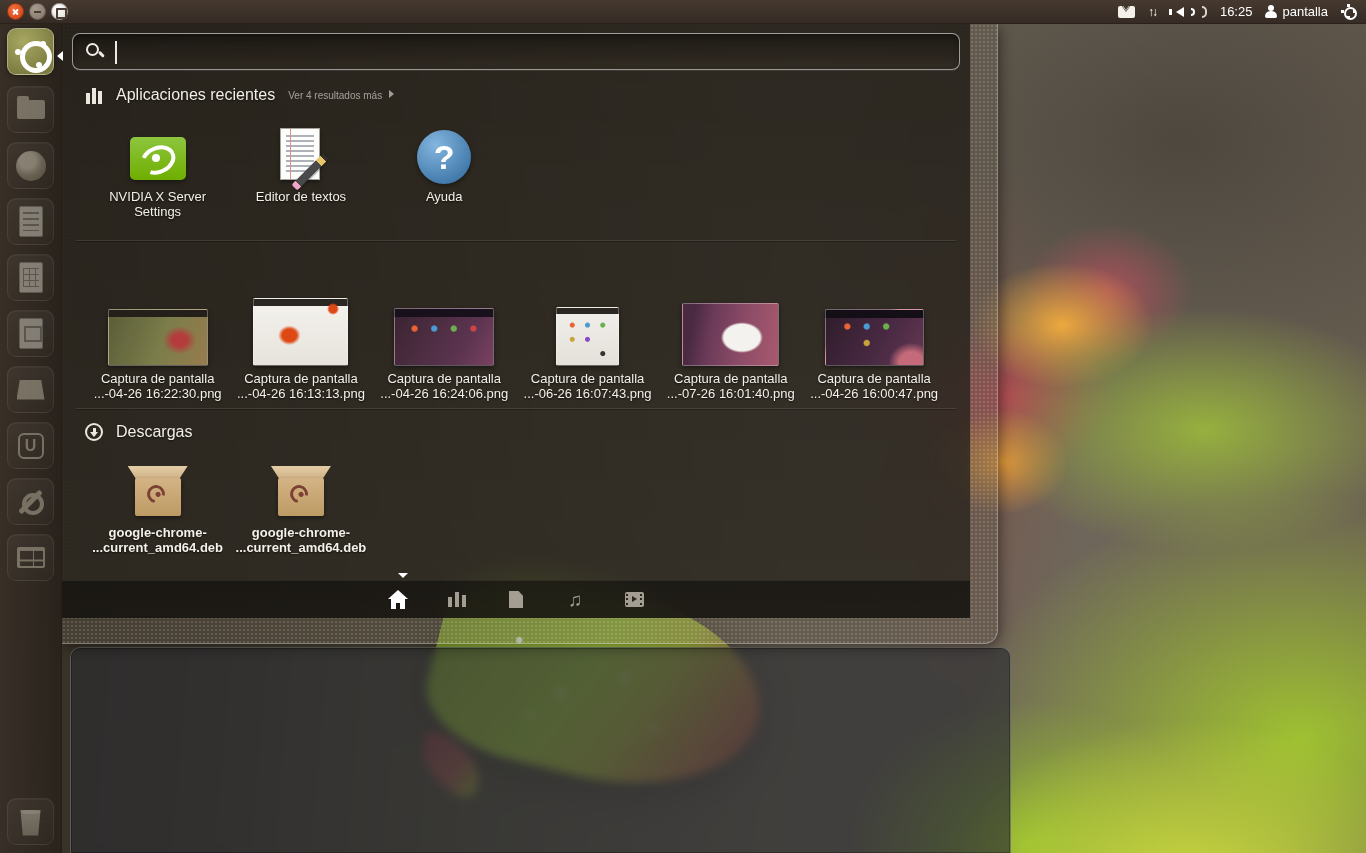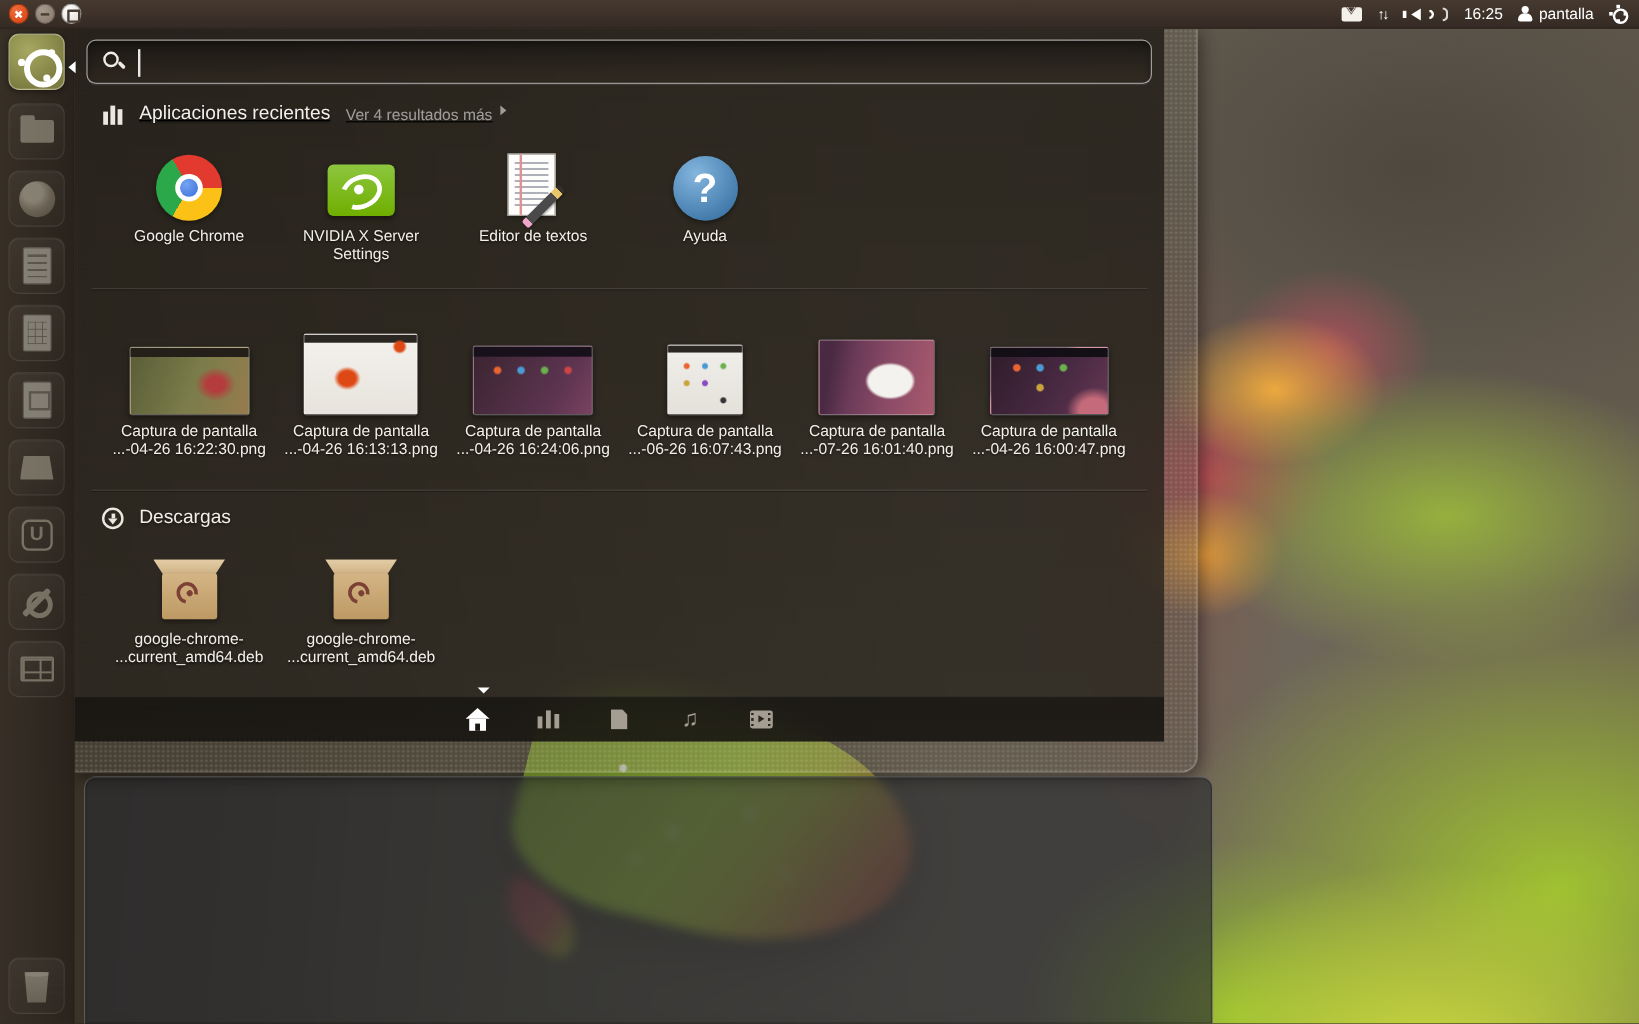--- a/index.html
+++ b/index.html
@@ -144,21 +144,21 @@
     border:2.5px solid #efece4; border-radius:50%; }
   .search-ic::after { content:""; position:absolute; right:-5px; bottom:-4px; width:2.5px; height:7px;
     background:#efece4; transform:rotate(-45deg); border-radius:2px; }
   .search-cursor { position:absolute; left:42px; top:7px; width:1.5px; height:23px; background:#fff; opacity:.9; }
   .search-input { position:absolute; left:46px; top:0; width:820px; height:35px; background:transparent; border:none;
     outline:none; font-family:"Liberation Sans",sans-serif; font-size:17px; font-style:italic; color:#eee; }
   .search-input::placeholder { color:rgba(255,255,255,0.52); font-style:italic; }
 
   .sec-header { position:absolute; left:23px; display:flex; align-items:center; gap:13px; }
   .sec-title { font-size:16px; color:#f2efe9; text-shadow:0 1px 2px rgba(0,0,0,0.6); }
-  .sec-more { font-size:13px; color:rgba(255,255,255,0.55); display:flex; gap:7px; }
+  .sec-more { font-size:10px; color:rgba(255,255,255,0.55); display:flex; gap:7px; }
   .more-arrow { width:0; height:0; border-top:4px solid transparent; border-bottom:4px solid transparent;
     border-left:5px solid rgba(255,255,255,0.55); }
   .hdr-ic { width:18px; height:18px; position:relative; flex:0 0 auto; }
   .ic-appslens { display:flex; align-items:flex-end; gap:2.5px; justify-content:center; }
   .ic-appslens span { width:3.5px; background:#ece8e0; display:block; }
   .ab1 { height:11px; } .ab2 { height:16px; } .ab3 { height:13px; }
   .ic-clock { border:2px solid #ece8e0; border-radius:50%; }
   .ic-clock::before { content:""; position:absolute; left:6px; top:3px; width:2px; height:5px; background:#ece8e0; }
   .ic-clock::after { content:""; position:absolute; left:6px; top:6px; width:5px; height:2px; background:#ece8e0; }
   .ic-download { border:2px solid #ece8e0; border-radius:50%; }
@@ -387,42 +387,36 @@
   <div class="dash-arrow"></div>
 
   <div class="dash-frame">
     <div class="dash-content">
 
       <div class="search-bar">
         <div class="search-ic"></div>
         <div class="search-cursor"></div>
       </div>
 
-      <div class="sec-header" style="top:62px;text-decoration:underline;">
+      <div class="sec-header" style="top:62px;">
         <div class="hdr-ic ic-appslens">
           <span class="ab1"></span>
             <span class="ab2"></span>
             <span class="ab3"></span>
         </div>
         <span class="sec-title">Aplicaciones recientes</span>
         <span class="sec-more">
           <span>Ver 4 resultados más</span>
           <span class="more-arrow"></span>
         </span>
       </div>
 
       <div class="row" style="top:98px;">
         <div class="cell">
           <div class="icon-slot">
-              <div class="ic-chrome"></div>
-            </div>
-          <div class="cell-label">Google Chrome</div>
-        </div>
-        <div class="cell">
-          <div class="icon-slot">
               <div class="ic-nvidia"></div>
             </div>
           <div class="cell-label">NVIDIA X Server Settings</div>
         </div>
         <div class="cell">
           <div class="icon-slot">
               <div class="ic-gedit">
             <div class="ge-page"></div>
                 <div class="ge-pencil"></div>
           </div>
@@ -433,21 +427,21 @@
           <div class="icon-slot">
               <div class="ic-help">?</div>
             </div>
           <div class="cell-label">Ayuda</div>
         </div>
       </div>
 
       <div class="divider" style="top:216px;"></div>
 
 
-      <div class="row" style="top:260px;">
+      <div class="row" style="top:280px;">
         <div class="cell">
           <div class="icon-slot">
               <div class="thumb t1"></div>
             </div>
           <div class="cell-label">
             <span>Captura de pantalla</span><br>
             <span>...-04-26 16:22:30.png</span>
           </div>
         </div>
         <div class="cell">
@@ -497,21 +491,21 @@
         </div>
       </div>
 
       <div class="divider" style="top:384px;"></div>
 
       <div class="sec-header" style="top:399px;">
         <div class="hdr-ic ic-download"></div>
         <span class="sec-title">Descargas</span>
       </div>
 
-      <div class="row" style="top:434px;">
+      <div class="row" style="top:434px;font-weight:bold;">
         <div class="cell">
           <div class="icon-slot">
               <div class="ic-deb">
             <div class="deb-lid"></div>
                 <div class="deb-body">
                   <div class="deb-swirl"></div>
                 </div>
           </div>
             </div>
           <div class="cell-label">

